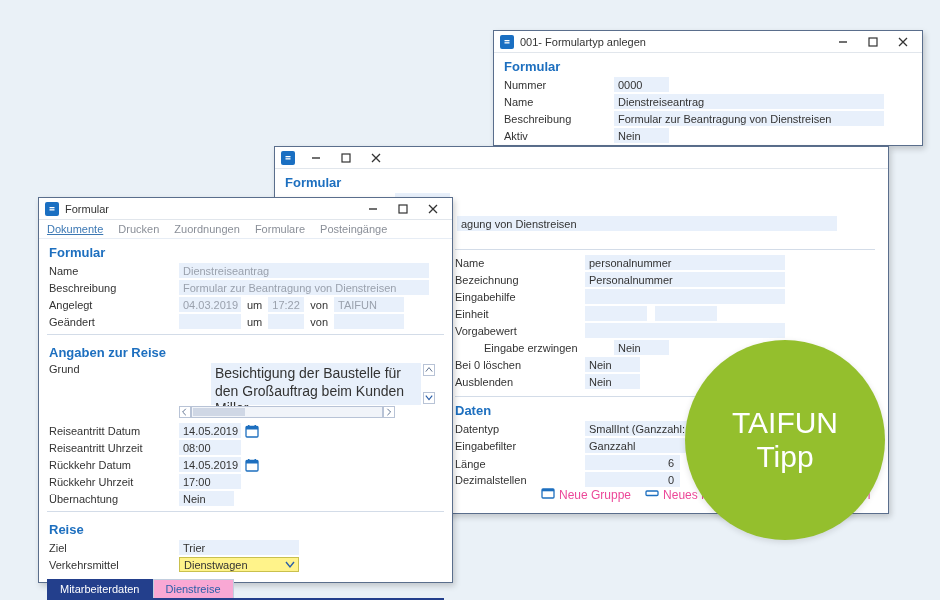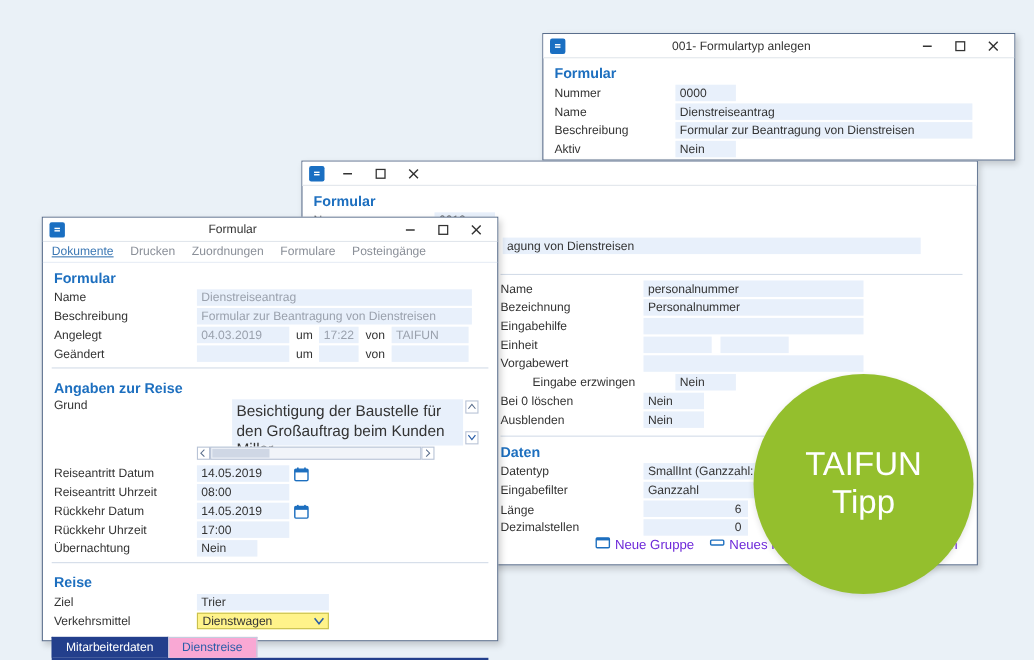--- a/index.html
+++ b/index.html
@@ -4,42 +4,42 @@
 <style>
   * { box-sizing: border-box; font-family: "Segoe UI", Tahoma, sans-serif; }
   body { margin:0; width:940px; height:600px; background:#eaf1f7; position:relative; overflow:hidden; }
 
   .win {
     position:absolute; background:#fff; border:1px solid #5a6e8c;
     box-shadow: 2px 3px 6px rgba(0,0,0,.18);
     font-size:11px; color:#222;
   }
 
-  .titlebar { height:22px; background:#fff; display:flex; align-items:center; padding:0 4px 0 6px; border-bottom:1px solid #e1e6ec;text-align:center; }
+  .titlebar { height:22px; background:#fff; display:flex; align-items:center; padding:0 4px 0 6px; border-bottom:1px solid #e1e6ec; }
   .titlebar .ticon { width:14px;height:14px; background:#1a6fc2; border-radius:2px; margin-right:6px; display:inline-flex;align-items:center;justify-content:center;}
   .titlebar .ticon svg{width:10px;height:10px;}
   .titlebar .ttxt { flex:1; font-size:11px; color:#333;}
   .winbtns { display:flex; gap:0; }
   .winbtn { width:30px; height:18px; display:flex; align-items:center; justify-content:center; color:#333; }
   .winbtn svg { width:10px; height:10px; }
 
   .menubar { padding:3px 8px; font-size:11px; color:#8a8f98; border-bottom:1px solid #e7edf5;}
   .menubar span { margin-right:12px; }
   .menubar span.first { color:#3c78b4; text-decoration:underline; }
 
   .section-title { color:#1d6fbf; font-weight:600; font-size:13px; padding:6px 10px 2px 10px; }
   .hr { height:1px; background:#d3dce8; margin:4px 8px 4px 8px; }
 
   .row { display:flex; align-items:center; padding:1px 10px; min-height:17px;}
   .lbl { width:130px; color:#333; font-size:11px; }
   .lbl.w110 { width:110px;}
   .val { height:15px; background:#e8f0fb; color:#333; font-size:11px; padding:0 4px; display:flex; align-items:center;}
   .val.small { width:55px;}
   .val.mid { width:120px;}
-  .val.w70 { width:84px;}
+  .val.w70 { width:62px;}
   .val.w95 { width:95px;}
   .val.num { justify-content:flex-end; padding-right:6px;}
   .mute { color:#9aa1ad; }
   .gap { display:inline-block; font-size:11px; color:#333; padding:0 6px;}
   .combo { position:relative; }
   .combo .caret { position:absolute; right:3px; top:2px; }
   .combo .caret svg { width:10px;height:10px; }
   .yellow { background:#fff38a !important; border:1px solid #c9c04d; }
 
   .textarea-wrap { display:flex; }
@@ -57,21 +57,21 @@
   .cal-icon { width:14px;height:14px; margin-left:4px;}
   .cal-icon svg{width:14px;height:14px;}
 
   .tabs { display:flex; align-items:flex-end; padding:6px 8px 0 8px; gap:0;}
   .tab { font-size:11px; padding:3px 12px; border:1px solid #c2cede; border-bottom:none; background:#f9a8d4; color:#2a5ea8;}
   .tab.active { background:#233f8c; color:#fff; border-color:#233f8c;}
   .tabstrip { height:3px; background:#233f8c; margin:0 8px; }
 
   .footer { display:flex; justify-content:flex-end; gap:18px; padding:6px 12px 8px 12px; font-size:12px; align-items:center;}
   .footer.left-toolbar { justify-content:flex-start; gap:14px; padding:6px 10px 8px 8px;}
-  .act { display:inline-flex; align-items:center; gap:4px; color:#6d28d9; }
+  .act { display:inline-flex; align-items:center; gap:4px; color:#ec4899; }
   .act.cancel { color:#444;}
   .act .ico svg { width:14px;height:14px; }
 
   .badge {
     position:absolute; width:200px; height:200px; border-radius:50%;
     background:#94bf2d; right:55px; top:340px;
     display:flex; flex-direction:column; align-items:center; justify-content:center;
     color:#fff; font-size:30px; font-weight:300; line-height:1.15;
     box-shadow: 0 2px 6px rgba(0,0,0,.12);
   }

